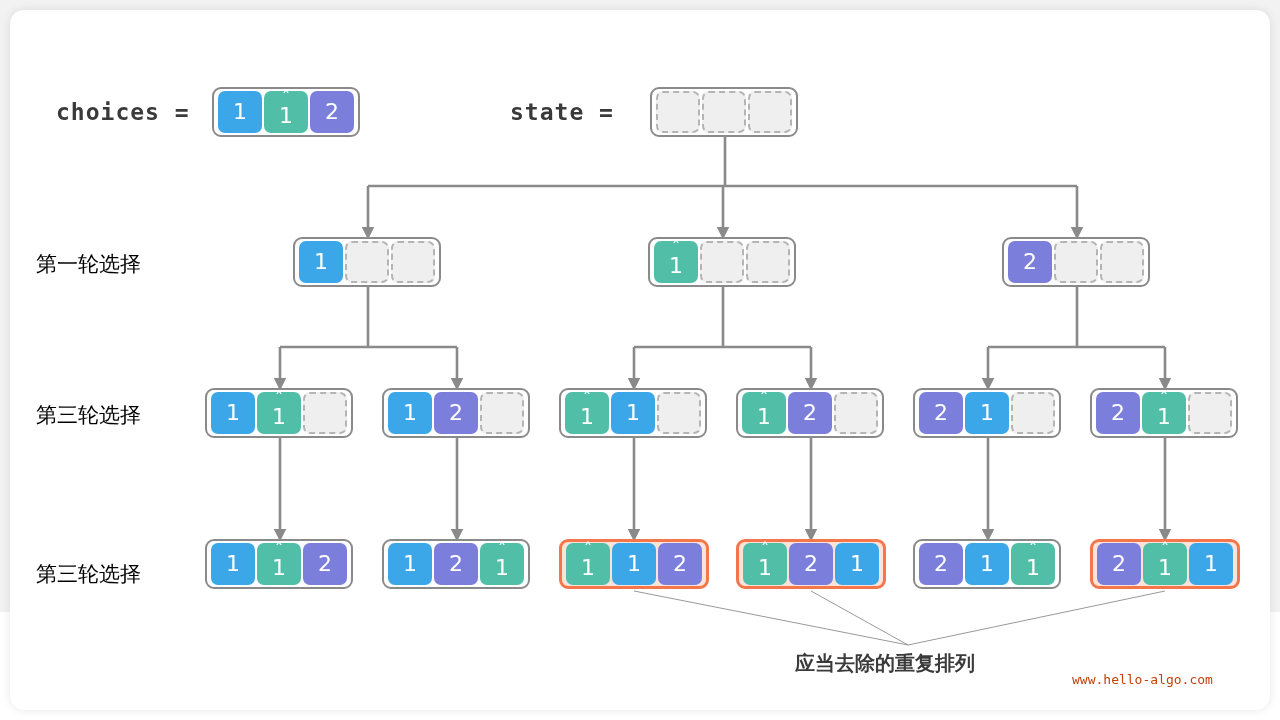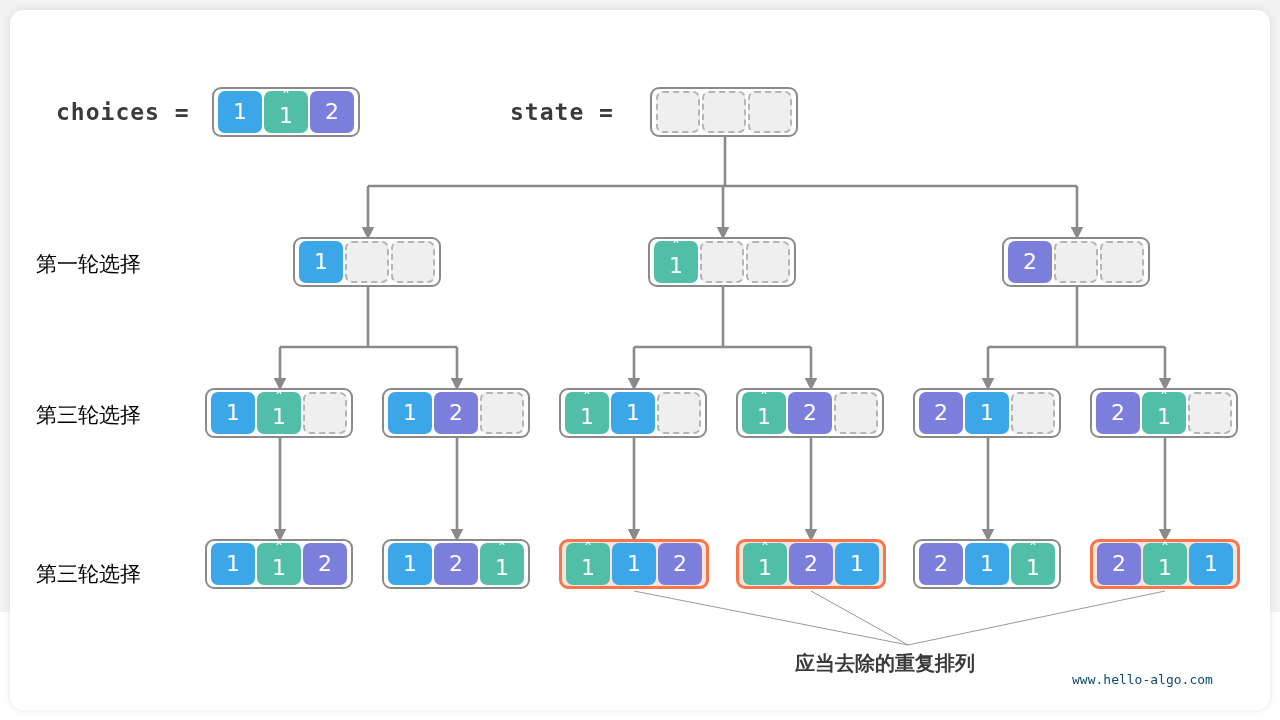--- a/index.html
+++ b/index.html
@@ -78,21 +78,21 @@
   
   .caption{
     position:absolute;
     font-family:"DejaVu Sans","Liberation Sans",sans-serif;
     font-size:20px;font-weight:bold;color:#3a3a3a;
     white-space:nowrap;
   }
   .watermark{
     position:absolute;
     font-family:"DejaVu Sans Mono","Liberation Mono",monospace;
-    font-size:13px;color:#0c4a6e;white-space:nowrap;
+    font-size:13px;color:#c2410c;white-space:nowrap;
   }
 </style>
 </head>
 <body>
 
 <div id="stage">
   <div id="card"></div>
 
   <svg id="svg-layer" xmlns="http://www.w3.org/2000/svg">
     <defs>

